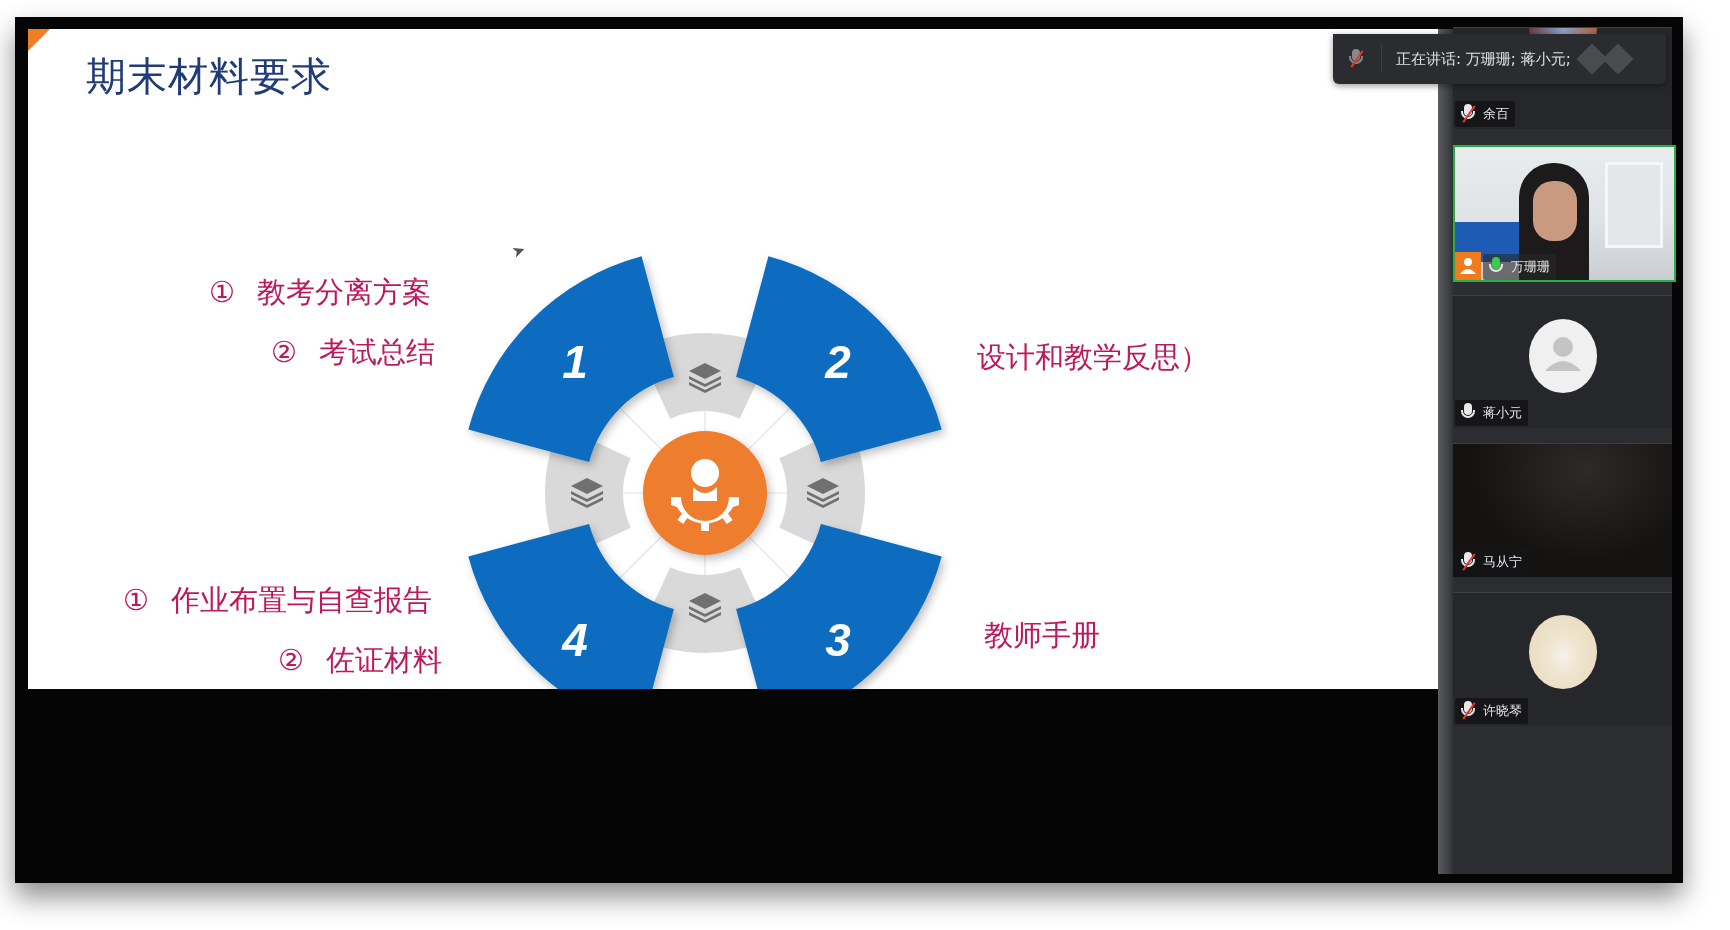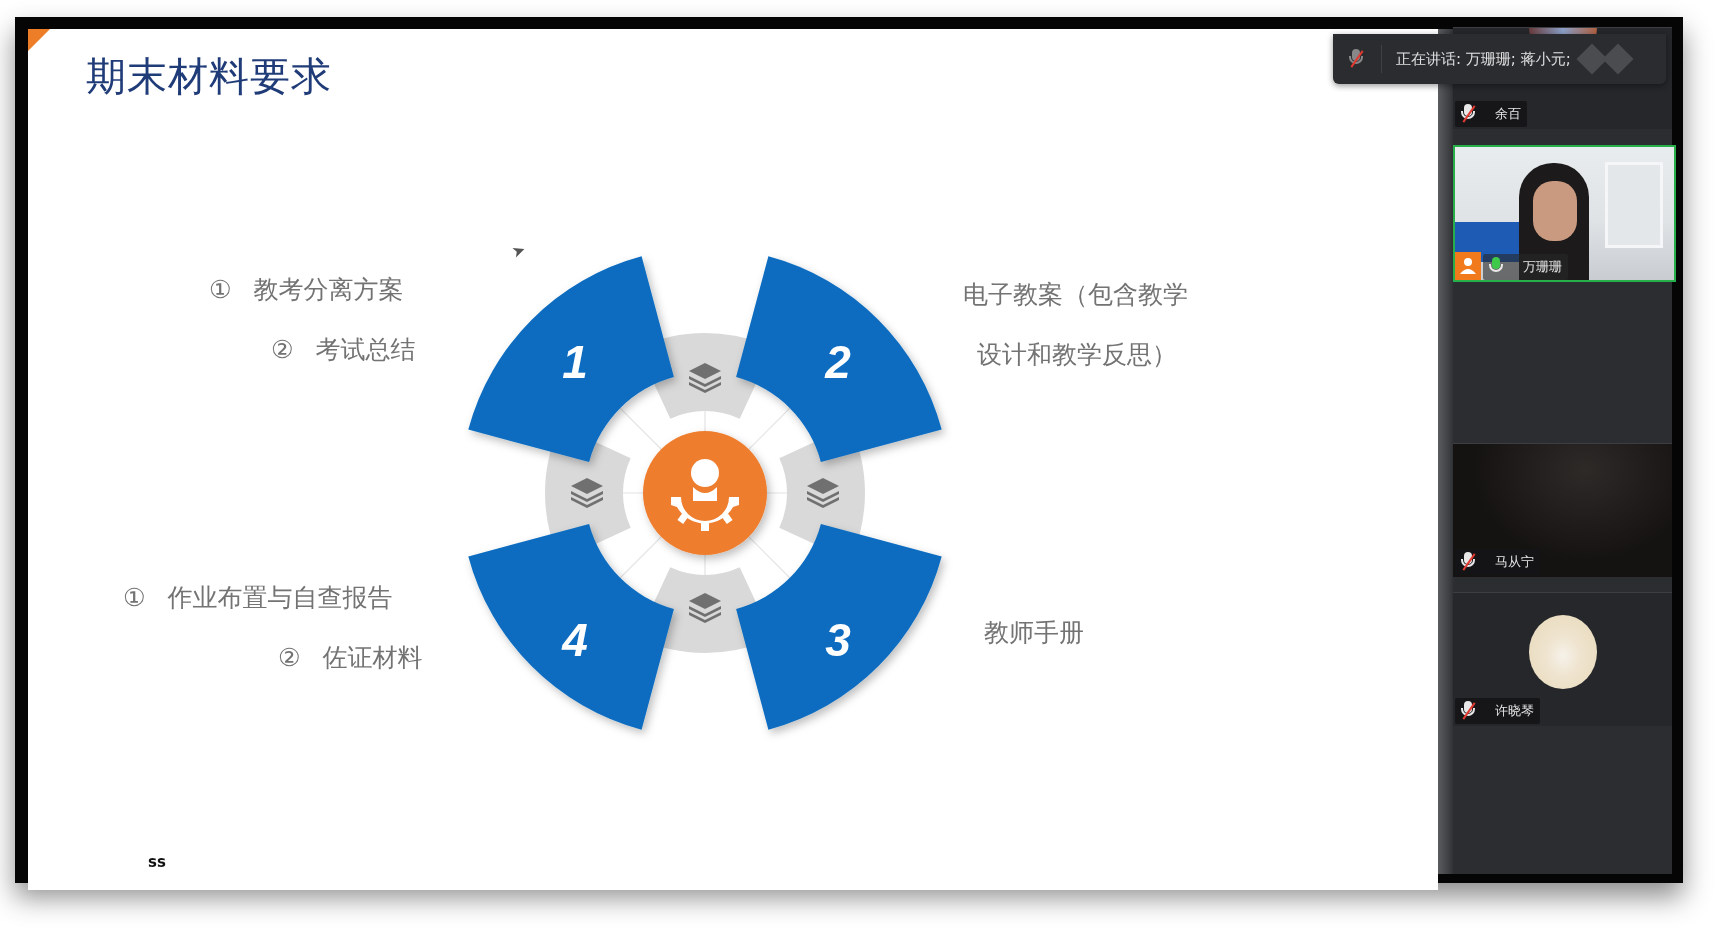--- a/index.html
+++ b/index.html
@@ -1,31 +1,31 @@
 <!DOCTYPE html>
 <html><head>
 <meta charset="utf-8">
 <style>
   html,body{margin:0;padding:0;background:#fff;}
   body{width:1730px;height:930px;position:relative;overflow:hidden;font-family:"DejaVu Sans","Liberation Sans",sans-serif;}
   .frame{position:absolute;left:15px;top:17px;width:1668px;height:866px;background:#050505;box-shadow:0 14px 26px rgba(0,0,0,0.45);}
-  .slide{position:absolute;left:28px;top:29px;width:1410px;height:861px;background:#fff;overflow:hidden;}
+  .slide{position:absolute;left:28px;top:29px;width:1410px;height:660px;background:#fff;overflow:hidden;}
   .corner{position:absolute;left:0;top:0;width:0;height:0;border-top:22px solid #ee7d28;border-right:22px solid transparent;}
   .title{position:absolute;left:58px;top:20px;font-size:40px;color:#1f3b78;letter-spacing:1px;}
-  .lbl{position:absolute;font-size:25px;color:#737373;white-space:nowrap;}
+  .lbl{position:absolute;font-size:29px;color:#be185d;white-space:nowrap;}
   .lbl .num{margin-right:22px;}
   .diagram{position:absolute;left:0;top:0;width:1410px;height:845px;}
   .pager{position:absolute;left:120px;top:824px;font-size:15px;font-weight:bold;color:#111;}
   .cursor{position:absolute;left:484px;top:212px;font-size:16px;color:#555;transform:rotate(-20deg);}
   
   .panel{position:absolute;left:1438px;top:29px;width:234px;height:845px;background:linear-gradient(90deg,#5a5c60 0,#3a3c40 12px,#2b2d31 16px);}
   .tile{position:absolute;left:15px;width:219px;background:#25272b;border-top:1px solid #3c3e42;}
   .tile.active{border:2px solid #27b04a;background:#cfd6dc;}
   .tile .avatar{position:absolute;left:50%;transform:translateX(-50%);width:68px;height:74px;border-radius:50%;}
-  .namebar{position:absolute;left:2px;bottom:2px;height:26px;background:rgba(20,20,22,0.85);display:flex;align-items:center;padding:0 6px;color:#e6e6e6;font-size:13px;border-radius:2px;gap:12px;}
+  .namebar{position:absolute;left:2px;bottom:2px;height:26px;background:rgba(20,20,22,0.85);display:flex;align-items:center;padding:0 6px;color:#e6e6e6;font-size:13px;border-radius:2px;}
   .mic{width:14px;height:20px;position:relative;margin-right:8px;}
   .mic .body{position:absolute;left:3px;top:0;width:8px;height:12px;background:#e8e8e8;border-radius:4px;}
   .mic .stand{position:absolute;left:0;top:7px;width:14px;height:8px;border:2px solid #e8e8e8;border-top:none;border-radius:0 0 8px 8px;box-sizing:border-box;}
   .mic .slash{position:absolute;left:-2px;top:9px;width:20px;height:2px;background:#e03a30;transform:rotate(-55deg);}
   .mic.on .body{background:#3ec94a;}
   .speaking{position:absolute;left:1333px;top:17px;width:333px;height:50px;background:#2a2c30;border-radius:0 0 6px 6px;display:flex;align-items:center;color:#e0e0e0;font-size:15px;box-shadow:0 2px 6px rgba(0,0,0,0.4);margin-top:17px;}
   .speaking .sep{width:1px;height:28px;background:#3e4044;margin:0 14px 0 10px;}
   .speaking .logo{margin-left:10px;display:flex;}
   .speaking .logo span{display:block;width:22px;height:22px;background:#4a4c50;transform:rotate(45deg);margin-right:4px;}
   .host-badge{position:absolute;left:0;bottom:0;width:26px;height:28px;background:#f07a1c;display:flex;align-items:center;justify-content:center;}
@@ -115,21 +115,20 @@
       </g>
     </g>
   </svg>
 
   <div class="lbl" style="left:181px;top:244px;">
     <span class="num">①</span><span>教考分离方案</span>
   </div>
   <div class="lbl" style="left:243px;top:304px;">
     <span class="num">②</span><span>考试总结</span>
   </div>
-  <div class="lbl" style="left:935px;top:249px;">电子教案（包含教学</div>
   <div class="lbl" style="left:949px;top:309px;">设计和教学反思）</div>
   <div class="lbl" style="left:956px;top:559px;margin-top:28px;">教师手册</div>
   <div class="lbl" style="left:95px;top:552px;">
     <span class="num">①</span><span>作业布置与自查报告</span>
   </div>
   <div class="lbl" style="left:250px;top:612px;">
     <span class="num">②</span><span>佐证材料</span>
   </div>
 
   <div class="cursor">➤</div>
@@ -163,20 +162,35 @@
     </div>
     <div class="namebar" style="left:28px;bottom:0;background:rgba(40,40,40,0.6);">
       <span class="mic on">
           <span class="body"></span>
           <span class="stand"></span>
         </span>
       <span>万珊珊</span>
     </div>
   </div>
 
+  <div class="tile" style="top:266px;height:132px;">
+    <div class="avatar" style="top:23px;background:#f0f0f0;">
+      <svg width="68" height="74" viewBox="0 0 68 74">
+          <circle cx="34" cy="28" r="10" fill="#c4c4c4"></circle>
+          <path d="M16 52 Q34 32 52 52 Z" fill="#c4c4c4"></path>
+        </svg>
+    </div>
+    <div class="namebar">
+      <span class="mic">
+          <span class="body"></span>
+          <span class="stand"></span>
+        </span>
+      <span>蒋小元</span>
+    </div>
+  </div>
 
   <div class="tile" style="top:414px;height:133px;background:radial-gradient(ellipse at 60% 20%,#2e2a28 0,#151212 60%);">
     <div class="namebar">
       <span class="mic">
           <span class="body"></span>
           <span class="stand"></span>
           <span class="slash"></span>
         </span>
       <span>马从宁</span>
     </div>

